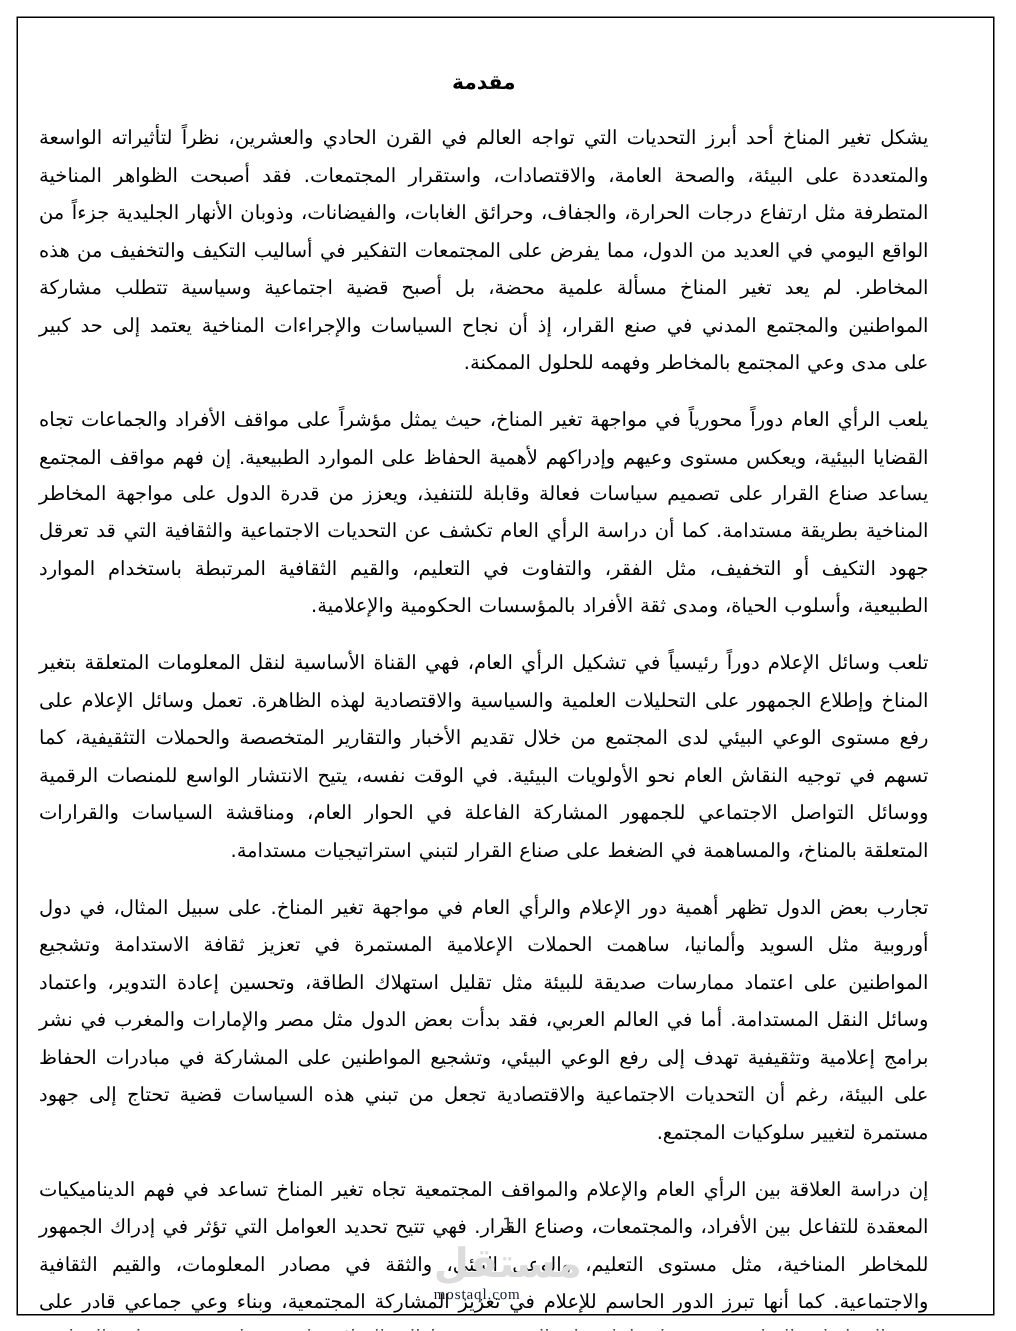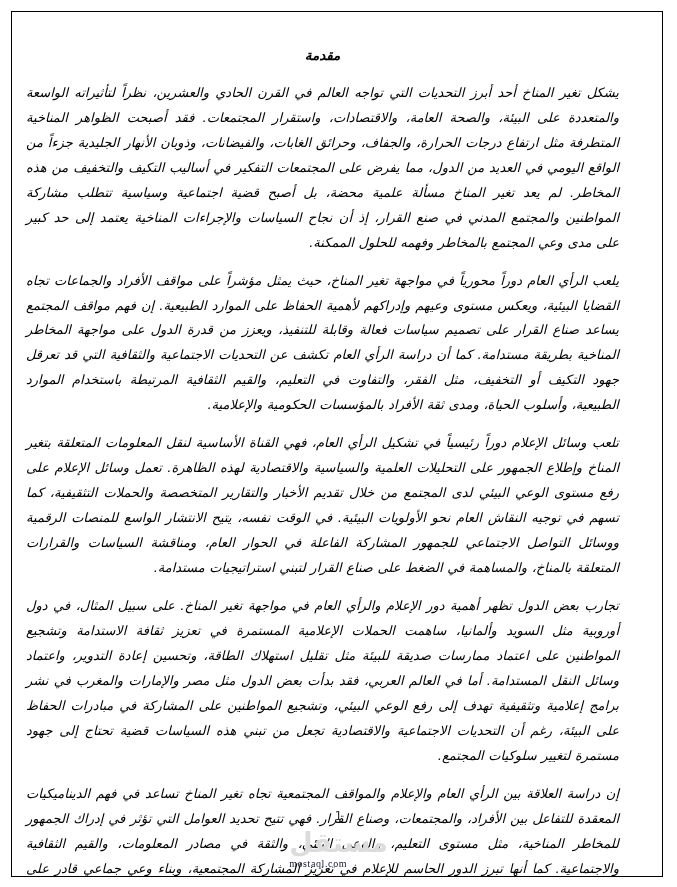--- a/index.html
+++ b/index.html
@@ -38,21 +38,20 @@
   }
 
   .content {
     position: absolute;
     left: 0;
     top: 0;
     right: 0;
     bottom: 0;
     padding: 46px 58px 0 26px;
     box-sizing: border-box;
-    font-style: italic;
   }
 
   .doc-title {
     text-align: center;
     font-weight: bold;
     font-size: 13.5px;
     line-height: 1.4;
     margin: 0 0 16px 0;
     letter-spacing: 0.2px;
   }

